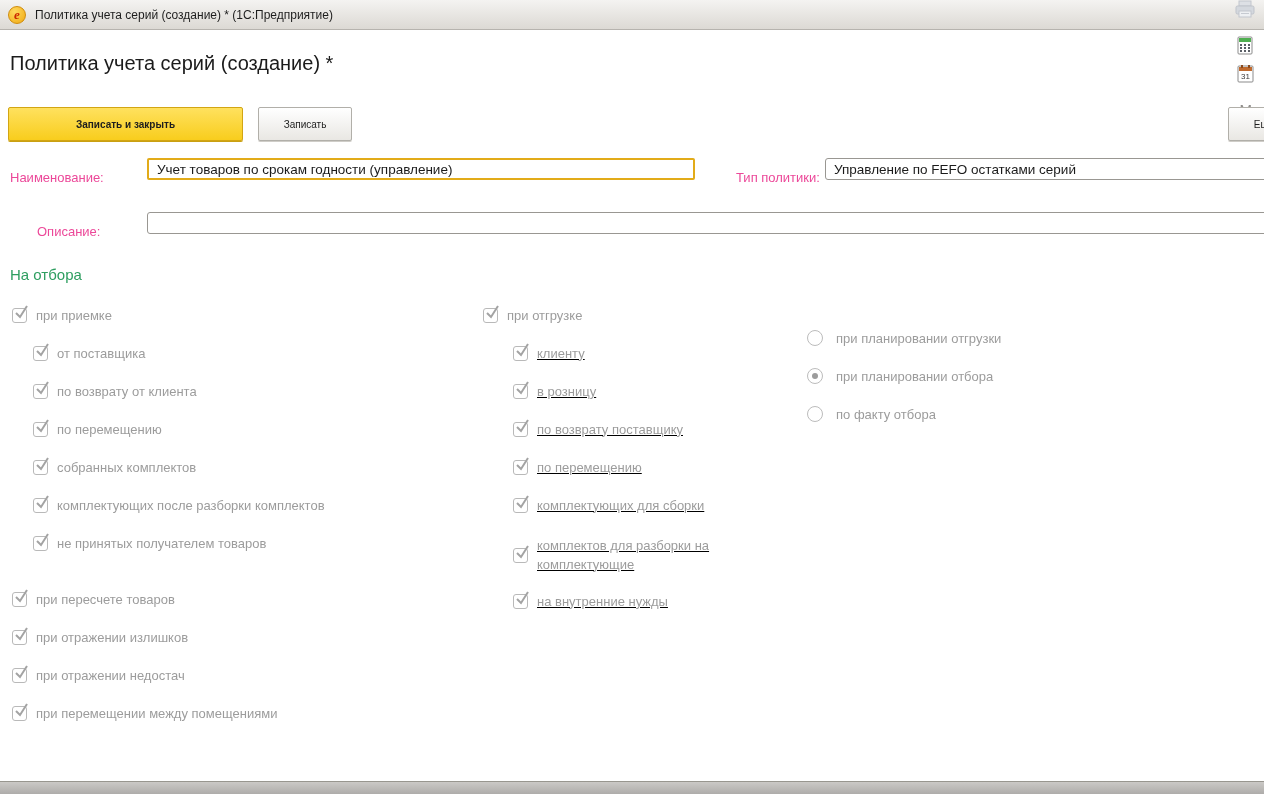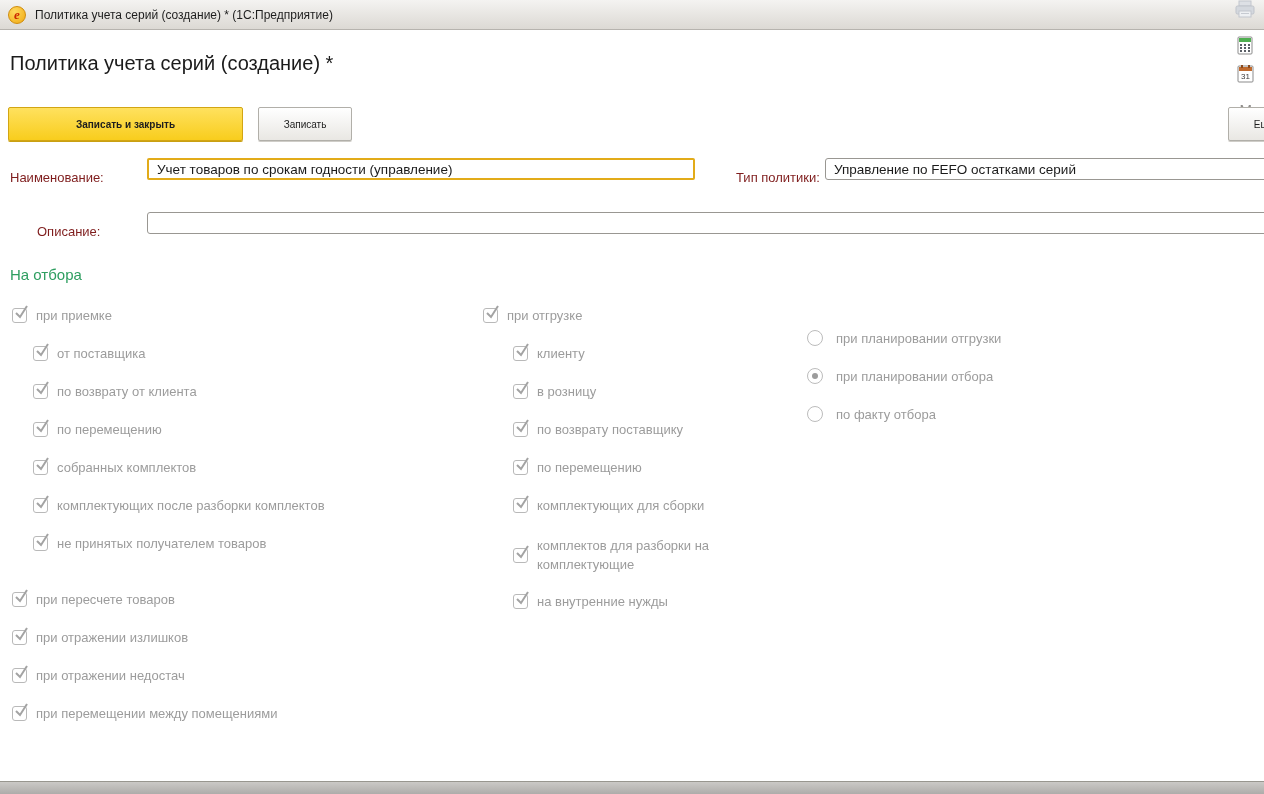--- a/index.html
+++ b/index.html
@@ -43,21 +43,21 @@
     background:linear-gradient(#ffe15e, #f8cd1d);
     border:1px solid #d2a513; box-shadow:0 1px 0 #c9a013;
   }
   .btn-plain {
     background:linear-gradient(#ffffff, #e9e7e3);
     border:1px solid #b1afa9; box-shadow:0 1px 0 #cfcdc8;
   }
   .btn-save { left:258px; width:94px; }
   .btn-more { left:1228px; width:72px; }
   
-  .field-label { position:absolute; height:38px; display:flex; align-items:center; font-size:13px; color:#7f1d1d; }
+  .field-label { position:absolute; height:38px; display:flex; align-items:center; font-size:13px; color:#ec4899; }
   .lbl-name { left:10px; top:158px; }
   .lbl-type { left:736px; top:158px; }
   .lbl-desc { left:10px; top:212px;margin-left:27px; }
   .text-input {
     position:absolute; height:22px; font-size:13.5px; color:#1b1b1b;
     padding:0 8px; background:#fff; outline:none;
     border:1px solid #999792; border-radius:3px;
     font-family:"Liberation Sans", sans-serif;
   }
   .input-name { left:147px; top:158px; width:548px; border:2px solid #e2ab19; border-radius:2px; }
@@ -68,21 +68,21 @@
   
   .col { position:absolute; }
   .col1 { left:12px;  top:296px; }
   .col2 { left:483px; top:296px; width:300px; }
   .col3 { left:807px; top:319px; }
   .cb-row { display:flex; align-items:center; gap:9px; height:38px; font-size:13px; color:#9c9c9c; }
   .cb-row.tall { height:58px; align-items:center; padding-top:3px; }
   .cb-row.tall .cb { margin-top:1px; }
   .cb-row.tall .cb-label { line-height:19px; max-width:232px; }
   .subs1 { margin-left:21px; }
-  .subs2 { margin-left:30px; }
+  .subs2 { margin-left:30px;text-decoration:underline; }
   .others { margin-top:18px; }
   .cb {
     position:relative; width:15px; height:15px; flex:0 0 15px;
     border:1px solid #b9b9b9; border-radius:3px; background:#fff;
   }
   .cb svg { position:absolute; left:0px; top:-4px; overflow:visible; }
   .radio {
     position:relative; width:16px; height:16px; flex:0 0 16px;
     border:1px solid #bcbcbc; border-radius:50%; background:#fff;
   }

